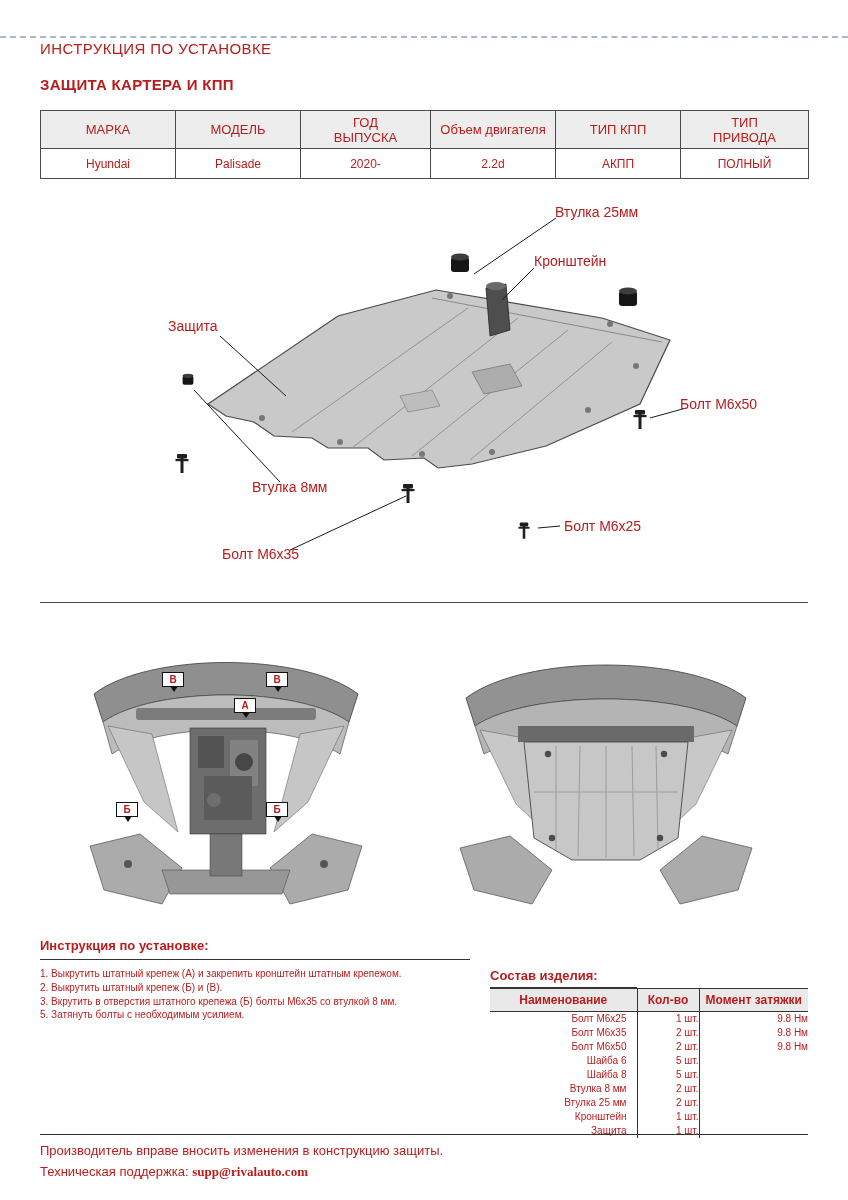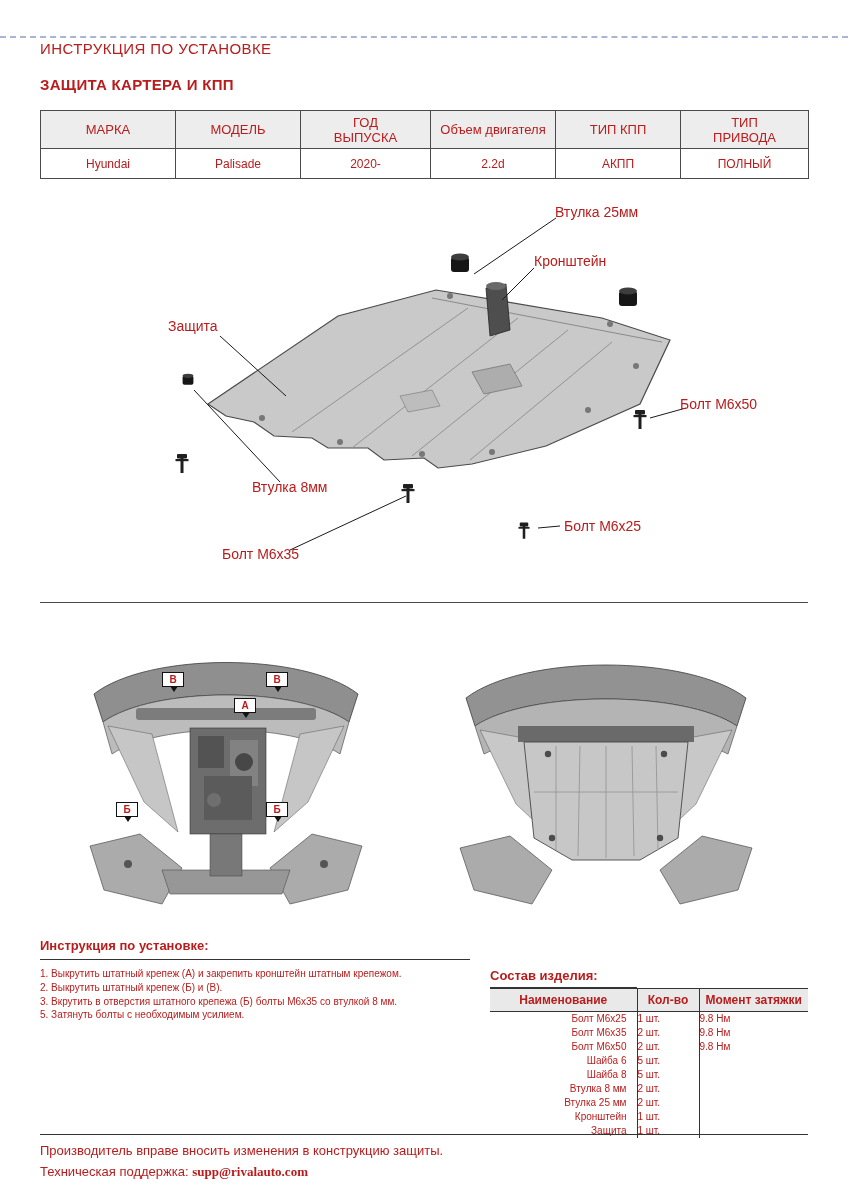--- a/index.html
+++ b/index.html
@@ -41,21 +41,21 @@
 
   .parts { position:absolute; left:490px; top:936px; width:318px;margin-top:32px; }
   .parts-title { font-size:13px; font-weight:bold; padding-bottom:4px; width:147px;
     border-bottom:1px solid #333; margin-bottom:0; white-space:nowrap; }
   table.ptable { width:100%; border-collapse:collapse; table-layout:fixed; }
   .ptable th { background:#e9e9e9; font-size:12px; font-weight:bold; height:23px;
     border-top:1px solid #333; border-bottom:1px solid #333; text-align:center; }
   .ptable td { font-size:10px; height:14px; vertical-align:middle; }
   .ptable th:nth-child(2), .ptable td:nth-child(2) { border-left:1px solid #333; border-right:1px solid #333; }
   .ptable td:nth-child(1) { text-align:right; padding-right:10px; }
-  .ptable td:nth-child(2), .ptable td:nth-child(3) { text-align:left; }
+  .ptable td:nth-child(2), .ptable td:nth-child(3) { text-align:right; }
 
   .foot-rule { position:absolute; left:40px; top:1134px; width:768px; height:0; border-top:1px solid #333; }
   .foot1 { position:absolute; left:40px; top:1143px; font-size:13px; }
   .foot2 { position:absolute; left:40px; top:1164px; font-size:13px; }
   .foot2 .email { font-weight:bold;font-family:Liberation Serif, serif; }
 </style>
 </head>
 <body>
 
 <div class="page">

